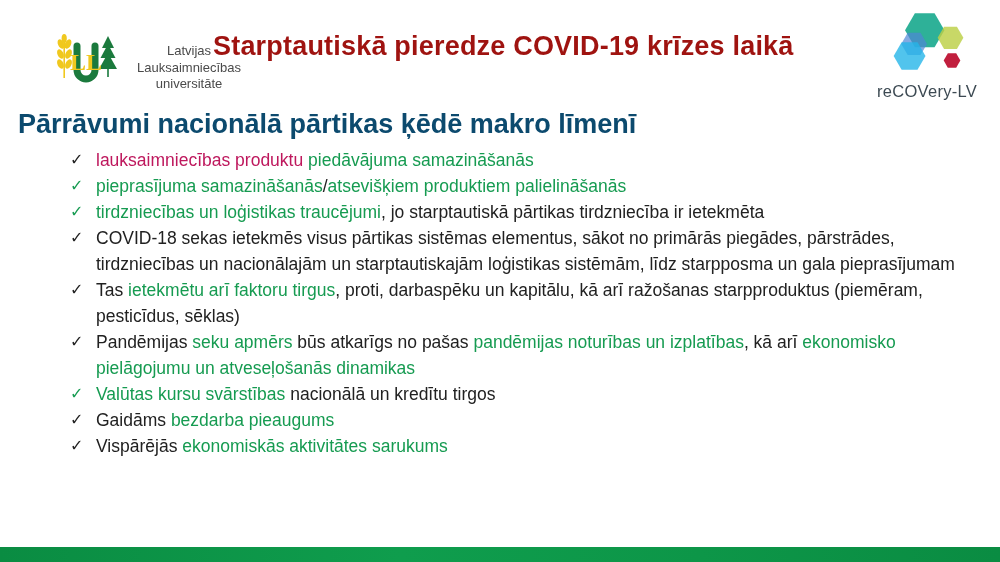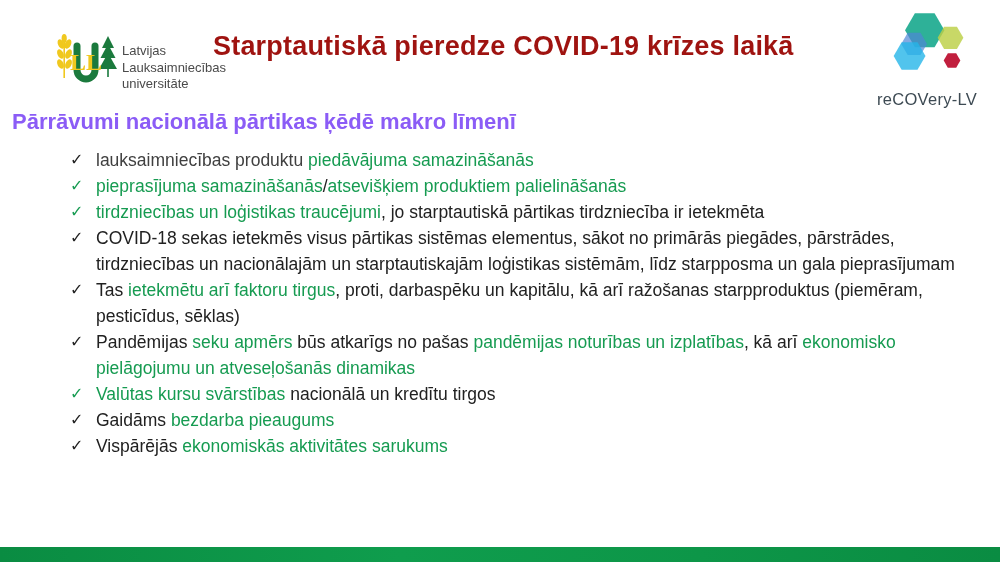--- a/index.html
+++ b/index.html
@@ -6,37 +6,37 @@
   body{
     width:1000px;height:562px;position:relative;overflow:hidden;
     background:#ffffff;
     font-family:"Liberation Sans","DejaVu Sans",sans-serif;
     -webkit-font-smoothing:antialiased;
   }
   .slide{width:1000px;height:562px;position:relative;background:#fff;}
 
   
   .header{position:absolute;top:0;left:0;right:0;height:108px;}
-  .uni-logo{position:absolute;top:34px;left:55px;display:flex;align-items:center;gap:5px;}
+  .uni-logo{position:absolute;top:34px;left:55px;display:flex;align-items:center;gap:20px;text-align:center;}
   .uni-mark{width:62px;height:68px;flex:0 0 auto;}
   .uni-text{font-size:13px;line-height:1.3;color:#4a4a4a;}
   .title{
     position:absolute;top:30px;left:205px;width:670px;
     color:#9f1310;font-weight:bold;font-size:27px;line-height:1.2;
     letter-spacing:.2px;
     margin-left:8px;
   }
   .proj-logo{position:absolute;top:6px;right:14px;width:118px;text-align:center;}
   .proj-hex{width:104px;height:72px;margin:0 auto;display:block;}
-  .proj-label{margin-top:12px;font-size:16.5px;color:#3d4a53;letter-spacing:.3px;}
+  .proj-label{margin-top:4px;font-size:16.5px;color:#3d4a53;letter-spacing:.3px;}
 
   
   .subtitle{
-    position:absolute;top:109px;left:12px;width:940px;
-    color:#8b5cf6;font-weight:bold;font-size:22px;
+    position:absolute;top:109px;left:18px;width:940px;
+    color:#0c4a6e;font-weight:bold;font-size:27px;
   }
 
   
   .bullets{
     position:absolute;top:147px;left:70px;width:900px;
     font-size:17.5px;line-height:26px;color:#212121;
   }
   .bullet{position:relative;padding-left:26px;}
   .bullet .check{
     position:absolute;left:0;top:0;font-size:16px;font-weight:bold;
@@ -100,21 +100,21 @@
         <polygon points="53,66 42.5,84.2 21.5,84.2 11,66 21.5,47.8 42.5,47.8" fill="#25b5e9" fill-opacity="0.80"></polygon>
         <polygon points="99,72 93.5,81.5 82.5,81.5 77,72 82.5,62.5 93.5,62.5" fill="#c11f3e"></polygon>
       </svg>
       <div class="proj-label">reCOVery-LV</div>
     </div>
   </div>
 
   <div class="subtitle">Pārrāvumi nacionālā pārtikas ķēdē makro līmenī</div>
 
   <div class="bullets">
-      <div class="bullet"><span class="check" style="color: rgb(33, 33, 33);">✓</span><span style="color: #404040;">lauksaimniecības produktu </span><span style="color: rgb(22, 155, 81);">piedāvājuma samazināšanās</span></div>
+      <div class="bullet"><span class="check" style="color: rgb(33, 33, 33);">✓</span><span style="color: #be185d;">lauksaimniecības produktu </span><span style="color: rgb(22, 155, 81);">piedāvājuma samazināšanās</span></div>
       <div class="bullet"><span class="check" style="color: rgb(22, 155, 81);">✓</span><span style="color: rgb(22, 155, 81);">pieprasījuma samazināšanās</span><span style="color: rgb(33, 33, 33);">/</span><span style="color: rgb(22, 155, 81);">atsevišķiem produktiem palielināšanās</span></div>
       <div class="bullet"><span class="check" style="color: rgb(22, 155, 81);">✓</span><span style="color: rgb(22, 155, 81);">tirdzniecības un loģistikas traucējumi</span><span style="color: rgb(33, 33, 33); margin-top: 28px;">, jo starptautiskā pārtikas tirdzniecība ir ietekmēta</span></div>
       <div class="bullet"><span class="check" style="color: rgb(33, 33, 33);">✓</span><span style="color: rgb(33, 33, 33);">COVID-18 sekas ietekmēs visus pārtikas sistēmas elementus, sākot no primārās piegādes, pārstrādes, tirdzniecības un nacionālajām un starptautiskajām loģistikas sistēmām, līdz starpposma un gala pieprasījumam</span></div>
       <div class="bullet"><span class="check" style="color: rgb(33, 33, 33);">✓</span><span style="color: rgb(33, 33, 33);">Tas </span><span style="color: rgb(22, 155, 81);">ietekmētu arī faktoru tirgus</span><span style="color: rgb(33, 33, 33);">, proti, darbaspēku un kapitālu, kā arī ražošanas starpproduktus (piemēram, pesticīdus, sēklas)</span></div>
       <div class="bullet"><span class="check" style="color: rgb(33, 33, 33);">✓</span><span style="color: rgb(33, 33, 33);">Pandēmijas </span><span style="color: rgb(22, 155, 81);">seku apmērs </span><span style="color: rgb(33, 33, 33);">būs atkarīgs no pašas </span><span style="color: rgb(22, 155, 81);">pandēmijas noturības un izplatības</span><span style="color: rgb(33, 33, 33);">, kā arī </span><span style="color: rgb(22, 155, 81);">ekonomisko pielāgojumu un atveseļošanās dinamikas</span></div>
       <div class="bullet"><span class="check" style="color: rgb(22, 155, 81);">✓</span><span style="color: rgb(22, 155, 81);">Valūtas kursu svārstības</span><span style="color: rgb(33, 33, 33);"> nacionālā un kredītu tirgos</span></div>
       <div class="bullet"><span class="check" style="color: rgb(33, 33, 33);">✓</span><span style="color: rgb(33, 33, 33); text-align: right;">Gaidāms </span><span style="color: rgb(22, 155, 81);">bezdarba pieaugums</span></div>
       <div class="bullet"><span class="check" style="color: rgb(33, 33, 33);">✓</span><span style="color: rgb(33, 33, 33);">Vispārējās </span><span style="color: rgb(22, 155, 81);">ekonomiskās aktivitātes sarukums</span></div>
     </div>
 

